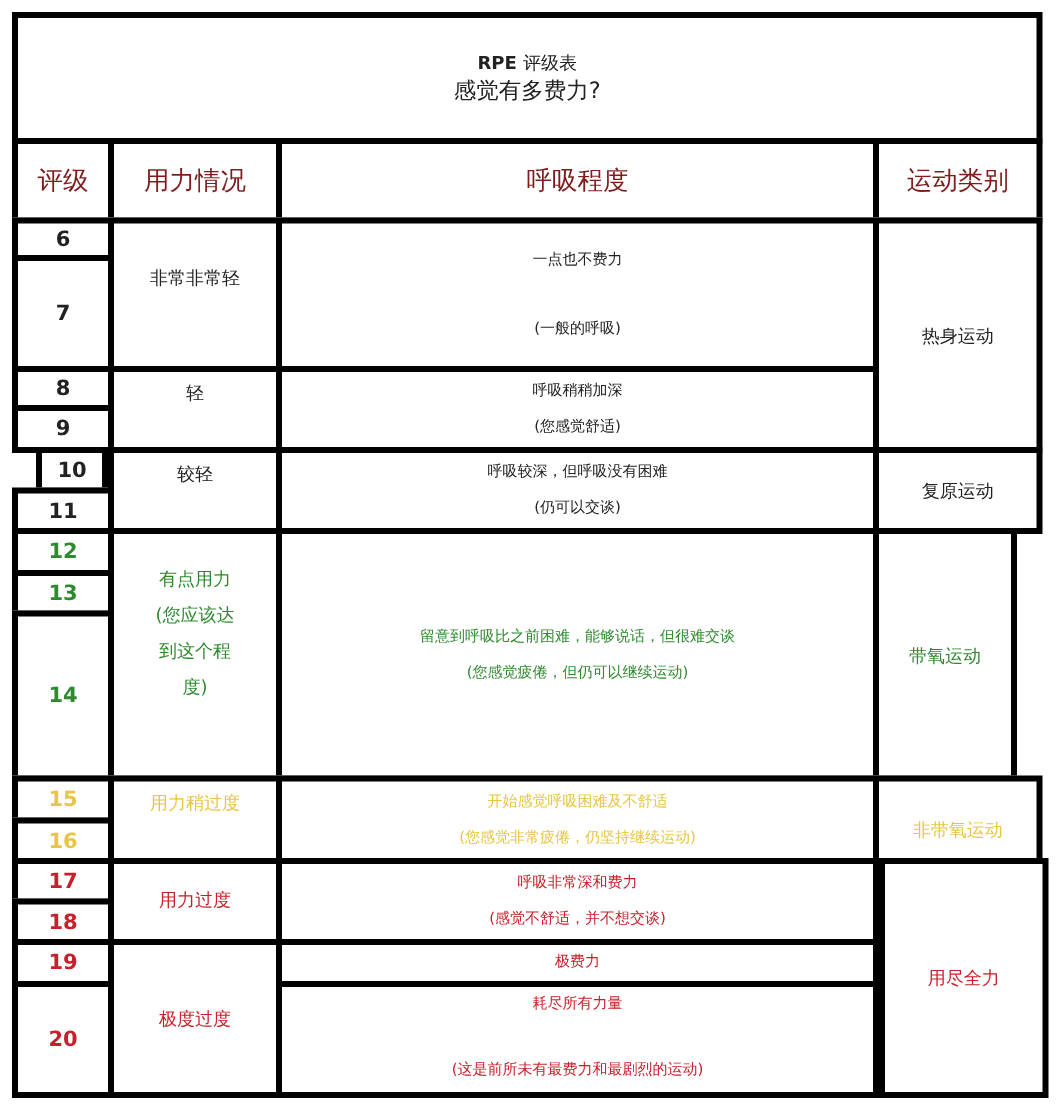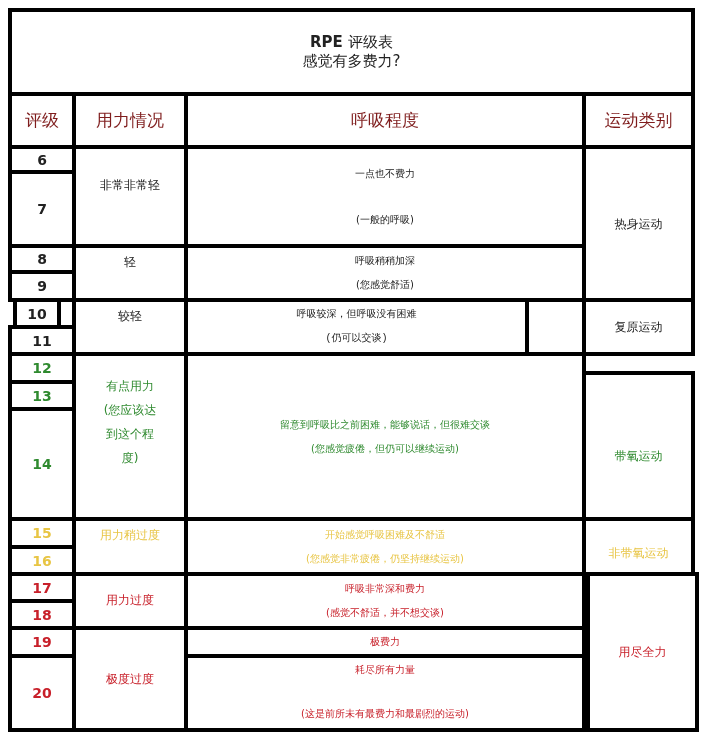--- a/index.html
+++ b/index.html
@@ -2,21 +2,21 @@
 <html><head>
   <meta charset="utf-8">
   <style>
     html, body { margin: 0; padding: 0; background: #ffffff; }
     body { width: 705px; height: 741px; position: relative; overflow: hidden;
       font-family: "DejaVu Sans", "Liberation Sans", sans-serif; color: #222; }
     .frame { position: absolute; left: 8px; top: 8px; width: 687px; height: 724px; }
     .cell { position: absolute; box-sizing: border-box; border: 4px solid #000;
       background: #fff; display: flex; flex-direction: column; align-items: center;
       justify-content: center; text-align: center; }
-    .title-main { font-size: 15px; font-weight: bold; }
+    .title-main { font-size: 12px; font-weight: bold; }
     .title-main .cjk { font-weight: normal; }
     .title-sub { font-size: 15px; }
     .hdr { font-size: 17px; color: #7f1d1d; }
     .num { font-size: 14px; font-weight: bold; }
     .txt { font-size: 12px; line-height: 24px; }
     .desc { font-size: 10px; line-height: 24px; }
     .c-black { color: #222; }
     .c-green { color: #2f8a2f; }
     .c-yellow { color: #e8c544; }
     .c-red { color: #c8202a; }
@@ -49,21 +49,21 @@
     </div>
   <div class="cell num c-black" style="left:0;top:162px;width:68px;height:78px;">
       <span>7</span>
     </div>
   <div class="cell num c-black" style="left:0;top:236px;width:68px;height:30px;">
       <span>8</span>
     </div>
   <div class="cell num c-black" style="left:0;top:262px;width:68px;height:32px;">
       <span>9</span>
     </div>
-  <div class="cell num c-black" style="left:5px;top:290px;width:48px;height:31px;">
+  <div class="cell num c-black" style="left:16px;top:290px;width:48px;height:31px;">
       <span>10</span>
     </div>
   <div class="cell num c-black" style="left:0;top:317px;width:68px;height:31px;">
       <span>11</span>
     </div>
   <div class="cell num c-green" style="left:0;top:344px;width:68px;height:32px;">
       <span>12</span>
     </div>
   <div class="cell num c-green" style="left:0;top:372px;width:68px;height:31px;">
       <span>13</span>
@@ -117,21 +117,21 @@
 
   <div class="cell desc c-black" style="left:176px;top:137px;width:402px;height:103px;">
     <span>一点也不费力</span>
     <span style="height:22px"></span>
     <span>(一般的呼吸)</span>
   </div>
   <div class="cell desc c-black" style="left:176px;top:236px;width:402px;height:58px;">
     <span>呼吸稍稍加深</span>
     <span>(您感觉舒适)</span>
   </div>
-  <div class="cell desc c-black" style="left:176px;top:290px;width:345px;height:58px;font-family:Liberation Mono, monospace;">
+  <div class="cell desc c-black" style="left:176px;top:290px;width:402px;height:58px;">
     <span>呼吸较深，但呼吸没有困难</span>
     <span>(仍可以交谈)</span>
   </div>
   <div class="cell desc c-green" style="left:176px;top:344px;width:402px;height:169px;">
     <span>留意到呼吸比之前困难，能够说话，但很难交谈</span>
     <span>(您感觉疲倦，但仍可以继续运动)</span>
   </div>
   <div class="cell desc c-yellow" style="left:176px;top:509px;width:402px;height:59px;">
     <span>开始感觉呼吸困难及不舒适</span>
     <span>(您感觉非常疲倦，仍坚持继续运动)</span>
@@ -147,21 +147,21 @@
     <span>耗尽所有力量</span>
     <span>(这是前所未有最费力和最剧烈的运动)</span>
   </div>
 
   <div class="cell txt c-black" style="left:574px;top:137px;width:113px;height:157px;">
       <span>热身运动</span>
     </div>
   <div class="cell txt c-black" style="left:574px;top:290px;width:113px;height:58px;">
       <span>复原运动</span>
     </div>
-  <div class="cell txt c-green" style="left:574px;top:363px;width:113px;height:169px;">
+  <div class="cell txt c-green" style="left:574px;top:344px;width:96px;height:169px;">
       <span>带氧运动</span>
     </div>
   <div class="cell txt c-yellow" style="left:574px;top:509px;width:113px;height:71px;">
       <span>非带氧运动</span>
     </div>
   <div class="cell txt c-red" style="left:578px;top:564px;width:113px;height:160px;">
       <span>用尽全力</span>
     </div>
 
 </div>

